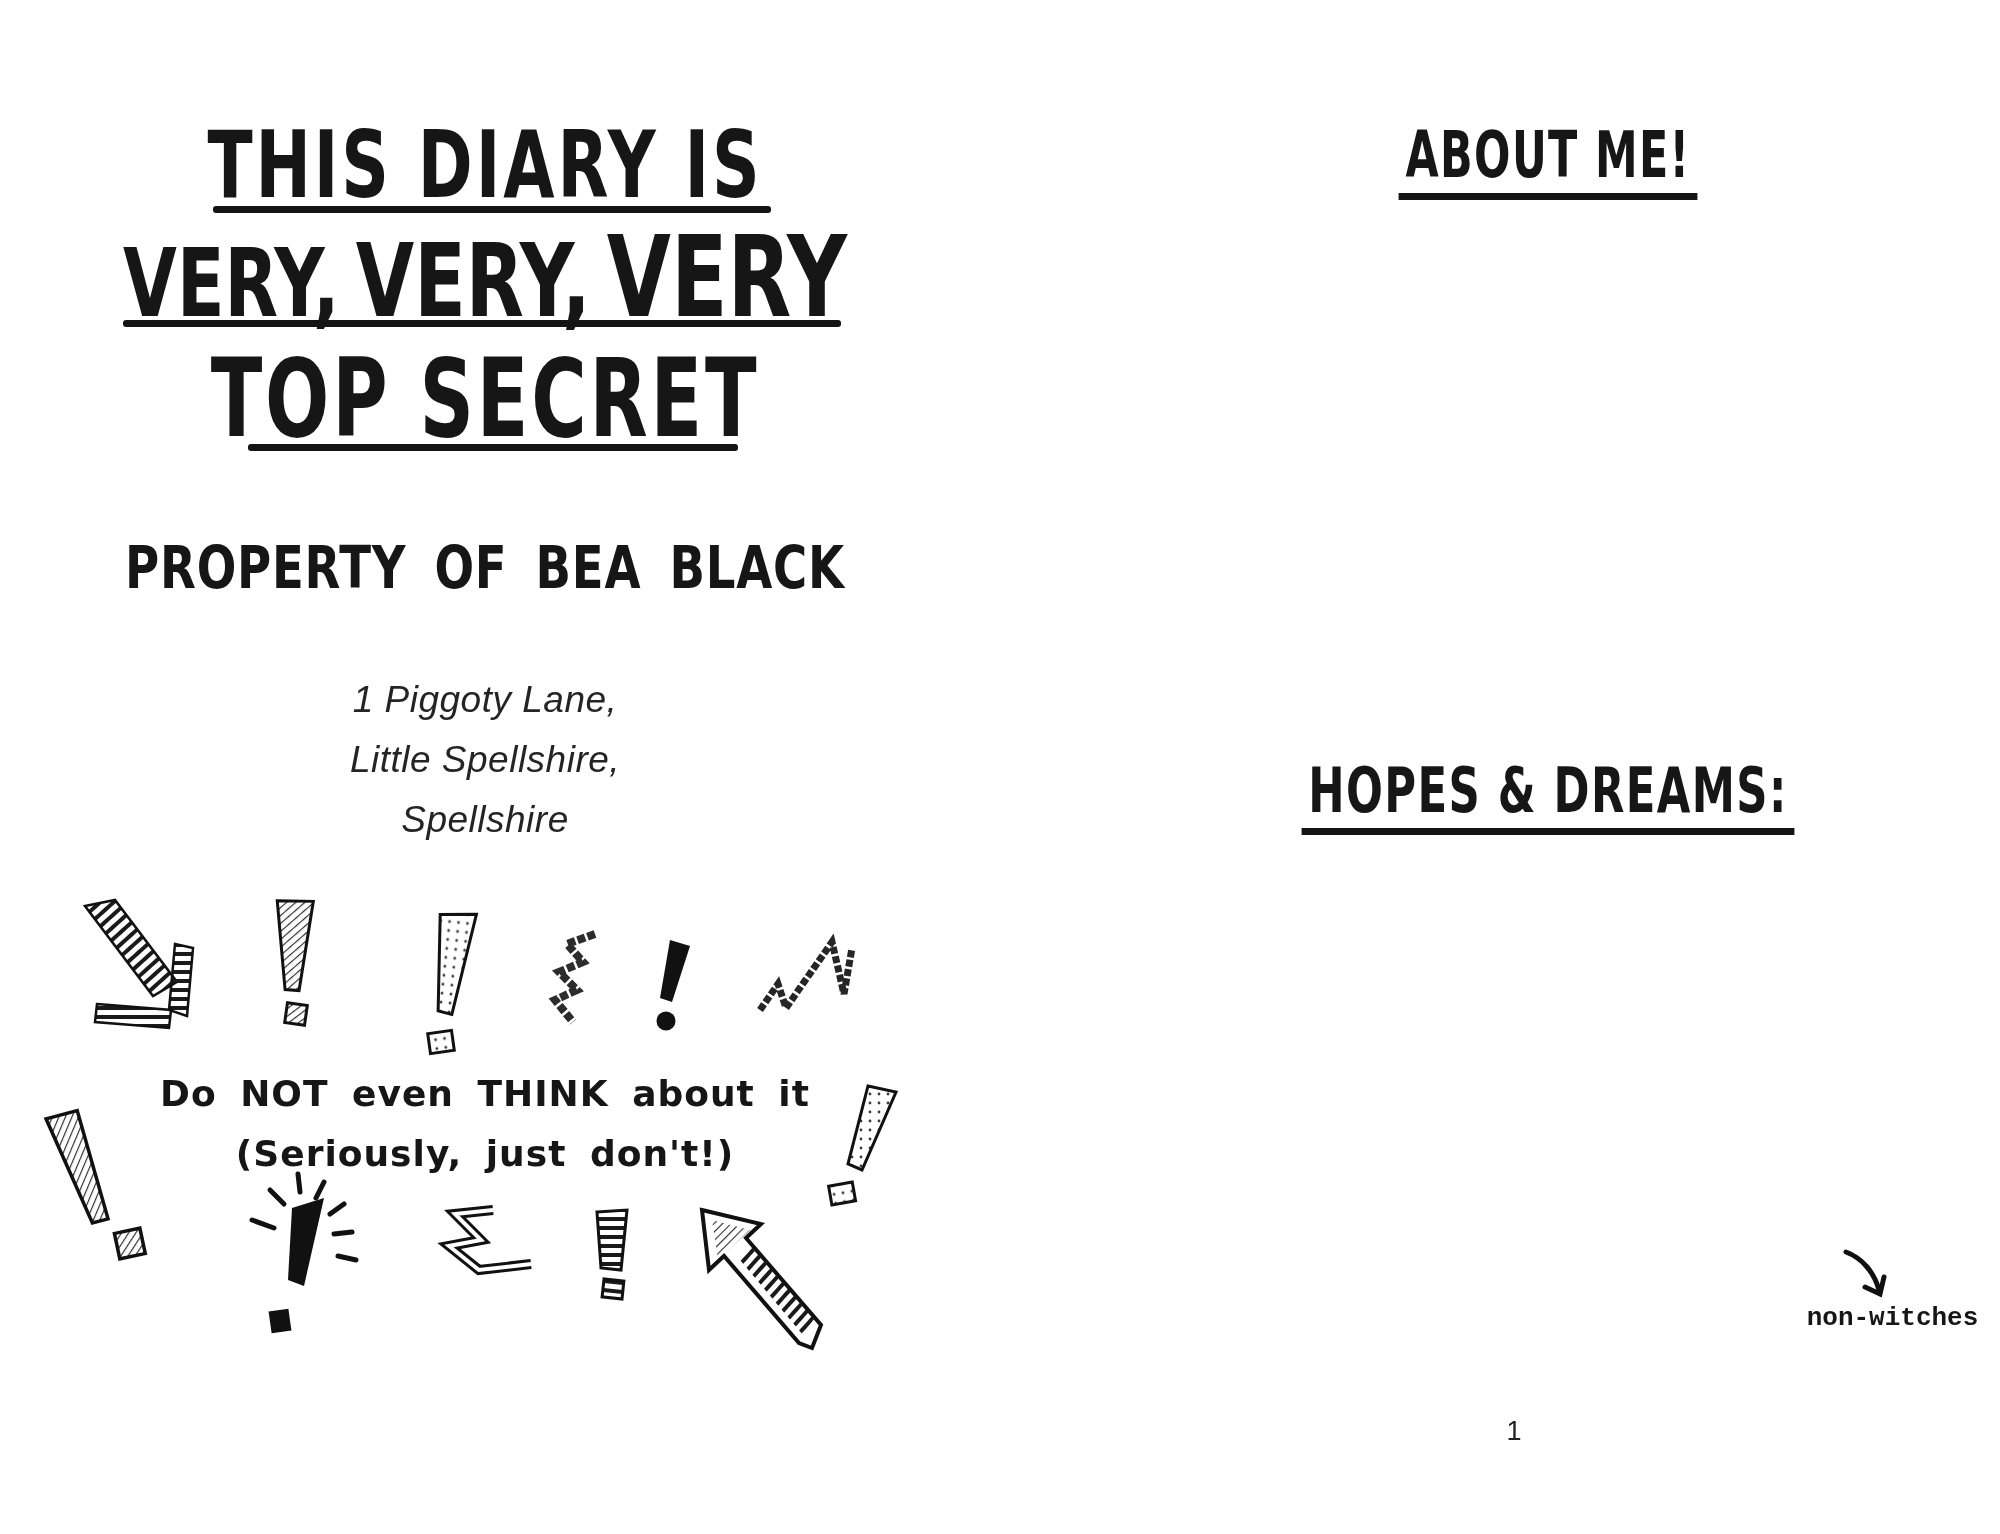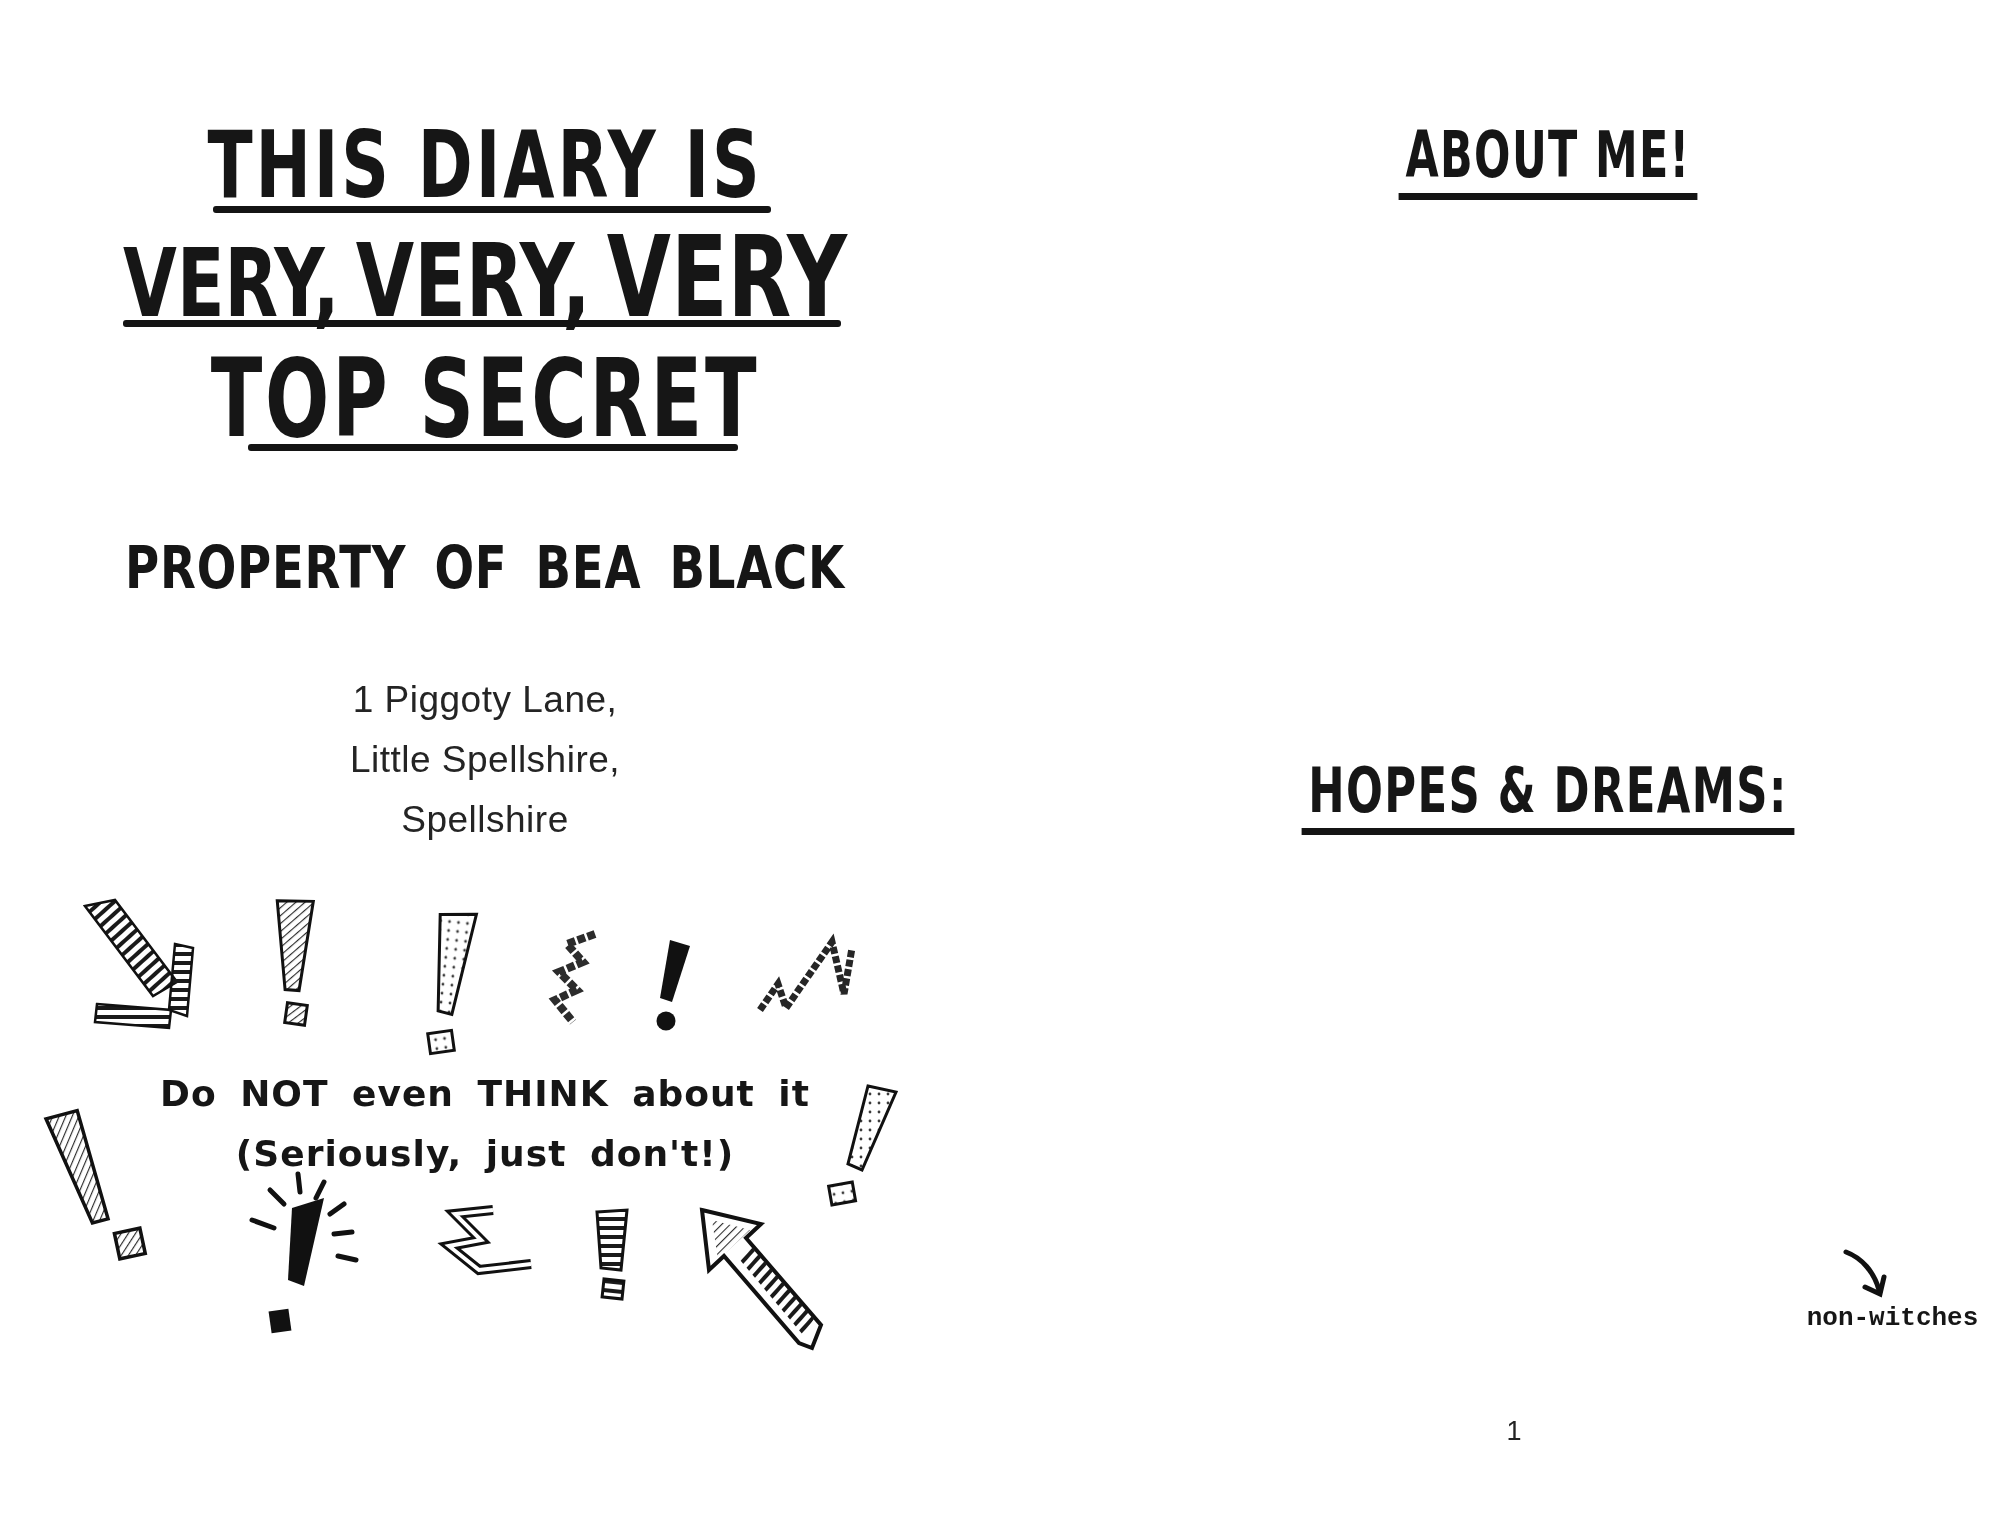--- a/index.html
+++ b/index.html
@@ -18,21 +18,21 @@
   .t1{top:120px;font-size:92px;letter-spacing:4px;transform:scale(0.72,1);}
   .t2{top:221px;display:flex;justify-content:center;align-items:baseline;transform:scale(0.74,1);}
   .t2 .w1{font-size:94px;margin-right:22px;}
   .t2 .w2{font-size:102px;margin-right:22px;}
   .t2 .w3{font-size:112px;}
   .t3{top:345px;font-size:108px;letter-spacing:4px;transform:scale(0.70,1);}
   .rule{background:#141414;height:7px;border-radius:3px;}
   .property{top:538px;left:0;width:970px;text-align:center;font-size:59px;line-height:1;
             letter-spacing:1px;word-spacing:14px;transform:scale(0.79,1);}
   .addr{left:0;width:970px;text-align:center;font-size:37px;line-height:1;
-        color:#242424;letter-spacing:0.5px;}
+        font-style:italic;color:#242424;letter-spacing:0.5px;}
   .warn{left:0;width:970px;text-align:center;line-height:1;font-size:36px;font-weight:700;
         font-family:"DejaVu Sans",sans-serif;letter-spacing:1px;word-spacing:10px;}
   
   .r-head{left:20px;width:1000px;text-align:center;line-height:1;}
   .r-head > span{display:inline-block;border-bottom:7px solid #141414;padding:0 10px 6px 10px;}
   .about-h{top:123px;font-size:64px;letter-spacing:2px;transform:scale(0.67,1);}
   .hopes-h{top:760px;font-size:62px;letter-spacing:2px;transform:scale(0.70,1);}
   .annotation{left:1800px;top:1305px;width:185px;text-align:center;font-size:26px;font-weight:700;
               font-family:Liberation Mono, monospace;letter-spacing:0px;line-height:1;}
   .pagenum{left:1492px;top:1416px;width:44px;text-align:center;font-size:27px;color:#222;}

